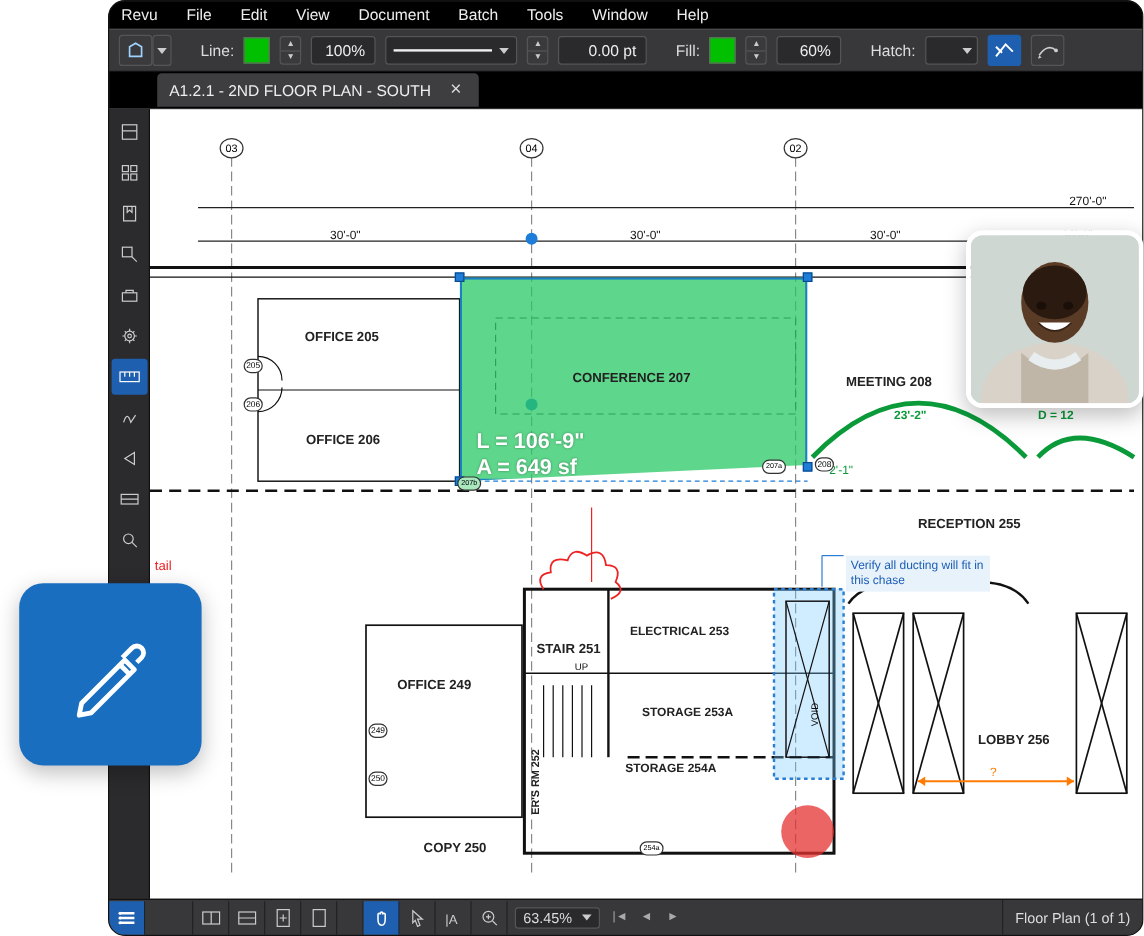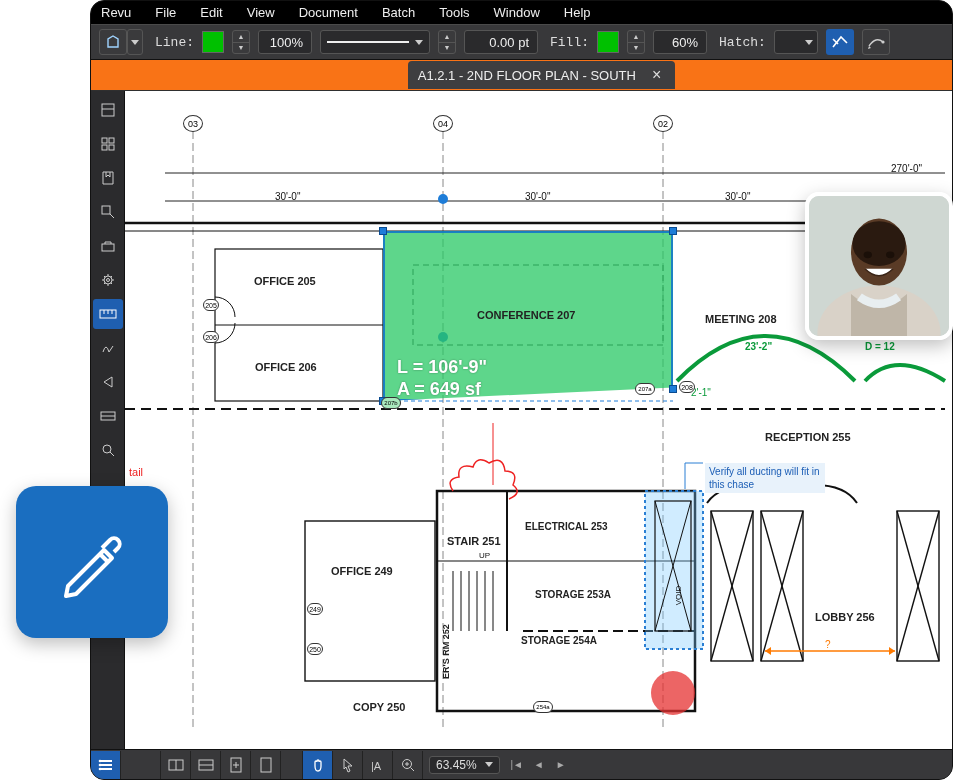--- a/index.html
+++ b/index.html
@@ -44,21 +44,21 @@
     color: #ddd;
     font-size: 13px;
   }
   .propbar .icon-btn {
     width: 28px; height: 26px;
     display: inline-flex; align-items: center; justify-content: center;
     border: 1px solid #555; background: #3a3a3c; border-radius: 3px;
   }
   .propbar .split-btn { display: flex; }
   .propbar .split-btn .caret { width: 16px; border-left: 1px solid #555; display:flex;align-items:center;justify-content:center;}
-  .propbar label { margin-left: 4px; font-family: Liberation Mono, monospace; }
+  .propbar label { margin-left: 16px; }
   .swatch {
     width: 22px; height: 22px; border: 1px solid #666;
     background: #00c000;
   }
   .stepper {
     width: 18px; height: 24px; border: 1px solid #555; background:#3a3a3c;
     display:flex; flex-direction:column; border-radius:3px;
   }
   .stepper div { flex:1; display:flex;align-items:center;justify-content:center; font-size:7px; color:#ccc;}
   .stepper div:first-child{border-bottom:1px solid #555;}
@@ -76,22 +76,22 @@
   .hatchselect {
     height: 24px; width: 44px; background:#2a2a2c; border:1px solid #555;border-radius:3px;
     display:flex;align-items:center;justify-content:flex-end;padding:0 4px;
   }
   .accent-btn {
     width: 28px; height: 26px; background: #1f5fb0;
     border-radius:3px; display:flex;align-items:center;justify-content:center;
   }
   
   .tabbar {
-    height: 30px; background: #f97316;
-    display:flex; align-items:center; padding-left: 40px; justify-content: center;
+    height: 30px; background: #000000;
+    display:flex; align-items:center; padding-left: 40px;
   }
   .tabbar .tab {
     height: 28px; background:#3e3e40;
     display:flex; align-items:center; gap:12px;
     padding: 0 10px; font-size: 13px; color:#eee;
     border-top-left-radius: 4px; border-top-right-radius:4px;
   }
   .tabbar .tab .x { font-size: 16px; color:#ddd; padding:0 4px;}
   
   .sidebar {
@@ -523,20 +523,21 @@
     </div>
     <div class="slot" style="width:22px;border:none">
         <span class="chev">|◄</span>
       </div>
     <div class="slot" style="width:22px;border:none">
         <span class="chev">◄</span>
       </div>
     <div class="slot" style="width:22px;border:none">
         <span class="chev">►</span>
       </div>
+    <div class="right">Floor Plan (1 of 1)</div>
   </div>
 </div>
 
 <div class="avatar">
   <svg viewBox="0 0 100 100">
     <rect width="100" height="100" fill="#cfd7d2"></rect>
     <ellipse cx="50" cy="98" rx="44" ry="34" fill="#d9d2c8"></ellipse>
     <path d="M30 70 q20 18 40 0 v30 h-40 z" fill="#bfb6a8"></path>
     <ellipse cx="50" cy="40" rx="20" ry="24" fill="#5a3b26"></ellipse>
     <ellipse cx="50" cy="34" rx="19" ry="16" fill="#2a1a10"></ellipse>

